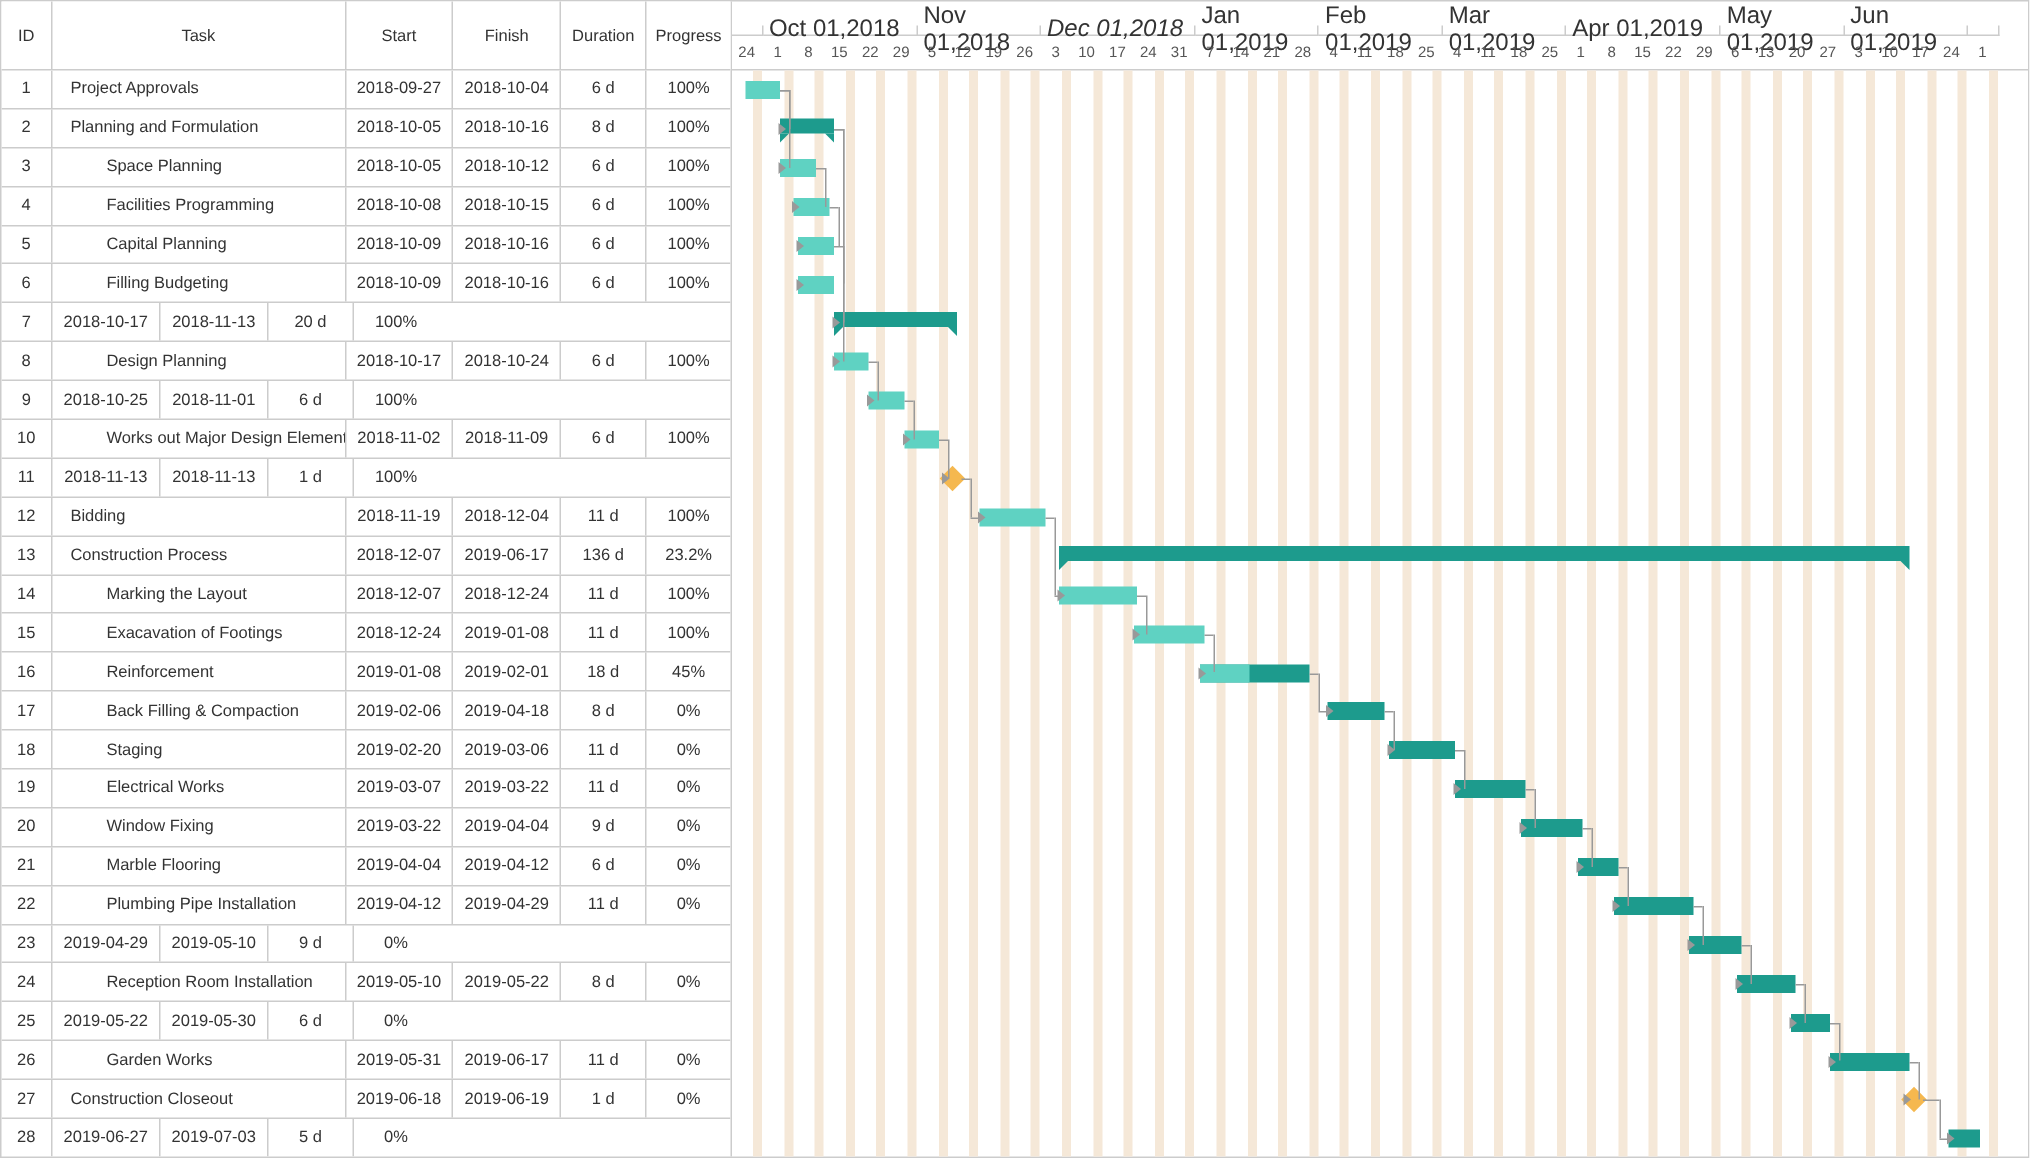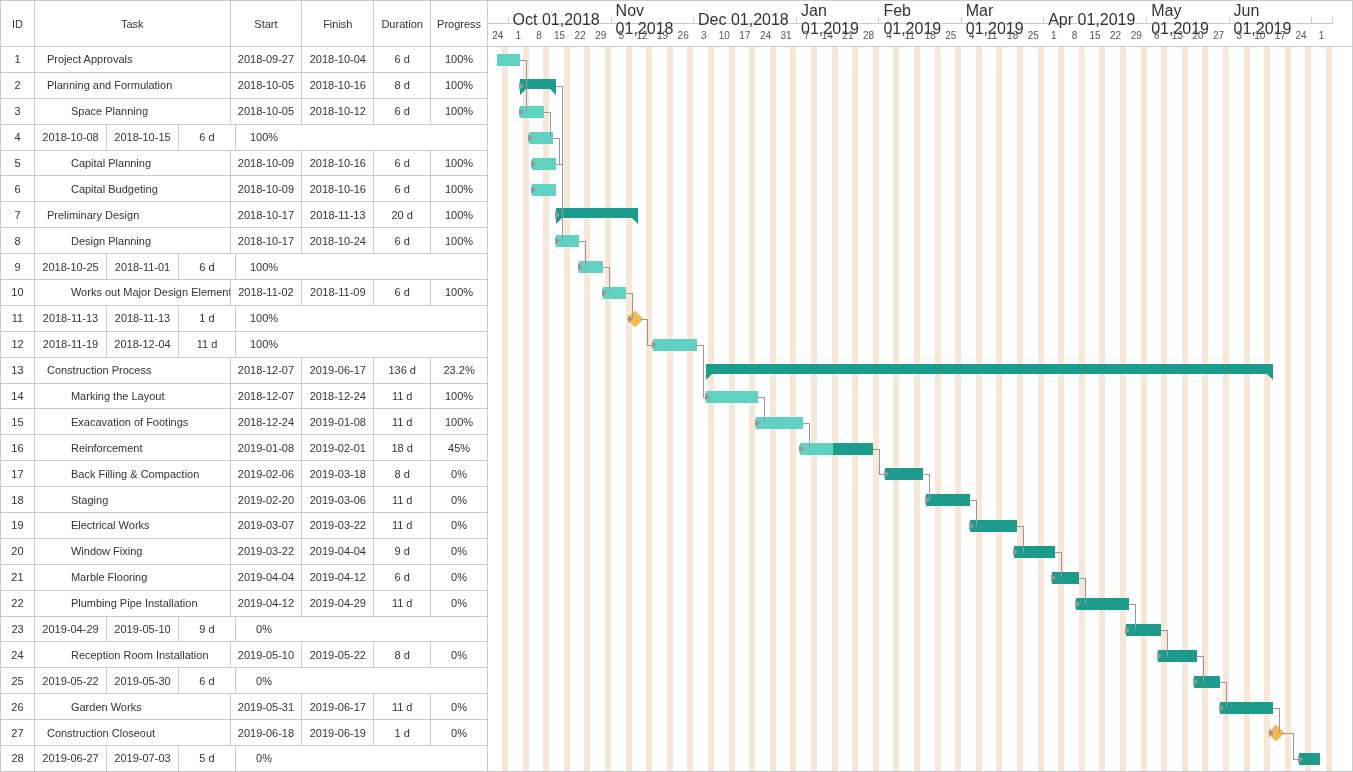--- a/index.html
+++ b/index.html
@@ -180,44 +180,44 @@
         <div class="row">
           <div class="td td-id">3</div>
           <div class="td td-task" style="padding-left:36px">Space Planning</div>
           <div class="td td-start">2018-10-05</div>
           <div class="td td-finish">2018-10-12</div>
           <div class="td td-dur">6 d</div>
           <div class="td td-prog">100%</div>
         </div>
         <div class="row">
           <div class="td td-id">4</div>
+          <div class="td td-task" style="padding-left:36px">Facilities Programming</div>
           <div class="td td-start">2018-10-08</div>
           <div class="td td-finish">2018-10-15</div>
           <div class="td td-dur">6 d</div>
           <div class="td td-prog">100%</div>
         </div>
         <div class="row">
           <div class="td td-id">5</div>
           <div class="td td-task" style="padding-left:36px">Capital Planning</div>
           <div class="td td-start">2018-10-09</div>
           <div class="td td-finish">2018-10-16</div>
           <div class="td td-dur">6 d</div>
           <div class="td td-prog">100%</div>
         </div>
         <div class="row">
           <div class="td td-id">6</div>
-          <div class="td td-task" style="padding-left:36px">Capital Budgeting</div>
+          <div class="td td-task" style="padding-left:36px">Filling Budgeting</div>
           <div class="td td-start">2018-10-09</div>
           <div class="td td-finish">2018-10-16</div>
           <div class="td td-dur">6 d</div>
           <div class="td td-prog">100%</div>
         </div>
         <div class="row">
           <div class="td td-id">7</div>
-          <div class="td td-task" style="padding-left:12px">Preliminary Design</div>
           <div class="td td-start">2018-10-17</div>
           <div class="td td-finish">2018-11-13</div>
           <div class="td td-dur">20 d</div>
           <div class="td td-prog">100%</div>
         </div>
         <div class="row">
           <div class="td td-id">8</div>
           <div class="td td-task" style="padding-left:36px">Design Planning</div>
           <div class="td td-start">2018-10-17</div>
           <div class="td td-finish">2018-10-24</div>
@@ -241,20 +241,21 @@
         </div>
         <div class="row">
           <div class="td td-id">11</div>
           <div class="td td-start">2018-11-13</div>
           <div class="td td-finish">2018-11-13</div>
           <div class="td td-dur">1 d</div>
           <div class="td td-prog">100%</div>
         </div>
         <div class="row">
           <div class="td td-id">12</div>
+          <div class="td td-task" style="padding-left:12px">Bidding</div>
           <div class="td td-start">2018-11-19</div>
           <div class="td td-finish">2018-12-04</div>
           <div class="td td-dur">11 d</div>
           <div class="td td-prog">100%</div>
         </div>
         <div class="row">
           <div class="td td-id">13</div>
           <div class="td td-task" style="padding-left:12px">Construction Process</div>
           <div class="td td-start">2018-12-07</div>
           <div class="td td-finish">2019-06-17</div>
@@ -282,21 +283,21 @@
           <div class="td td-task" style="padding-left:36px">Reinforcement</div>
           <div class="td td-start">2019-01-08</div>
           <div class="td td-finish">2019-02-01</div>
           <div class="td td-dur">18 d</div>
           <div class="td td-prog">45%</div>
         </div>
         <div class="row">
           <div class="td td-id">17</div>
           <div class="td td-task" style="padding-left:36px">Back Filling &amp; Compaction</div>
           <div class="td td-start">2019-02-06</div>
-          <div class="td td-finish">2019-03-18</div>
+          <div class="td td-finish">2019-04-18</div>
           <div class="td td-dur">8 d</div>
           <div class="td td-prog">0%</div>
         </div>
         <div class="row">
           <div class="td td-id">18</div>
           <div class="td td-task" style="padding-left:36px">Staging</div>
           <div class="td td-start">2019-02-20</div>
           <div class="td td-finish">2019-03-06</div>
           <div class="td td-dur">11 d</div>
           <div class="td td-prog">0%</div>
@@ -379,21 +380,21 @@
           <div class="td td-prog">0%</div>
         </div>
       </div>
   </div>
   <div class="right-panel">
     <div class="timeline-header">
       <div class="month-row" id="month-row">
           <div class="month-cell" style="width: 20.6px;"></div>
           <div class="month-cell" style="width: 103px;">Oct 01,2018</div>
           <div class="month-cell" style="width: 82.4px;">Nov 01,2018</div>
-          <div class="month-cell" style="width: 103px;">Dec 01,2018</div>
+          <div class="month-cell" style="width: 103px; font-style: italic;">Dec 01,2018</div>
           <div class="month-cell" style="width: 82.4px;">Jan 01,2019</div>
           <div class="month-cell" style="width: 82.4px;">Feb 01,2019</div>
           <div class="month-cell" style="width: 82.4px;">Mar 01,2019</div>
           <div class="month-cell" style="width: 103px;">Apr 01,2019</div>
           <div class="month-cell" style="width: 82.4px;">May 01,2019</div>
           <div class="month-cell" style="width: 82.4px;">Jun 01,2019</div>
           <div class="month-cell" style="width: 20.6px;"></div>
         </div>
       <div class="day-row" id="day-row">
           <div class="day-cell">24</div>

